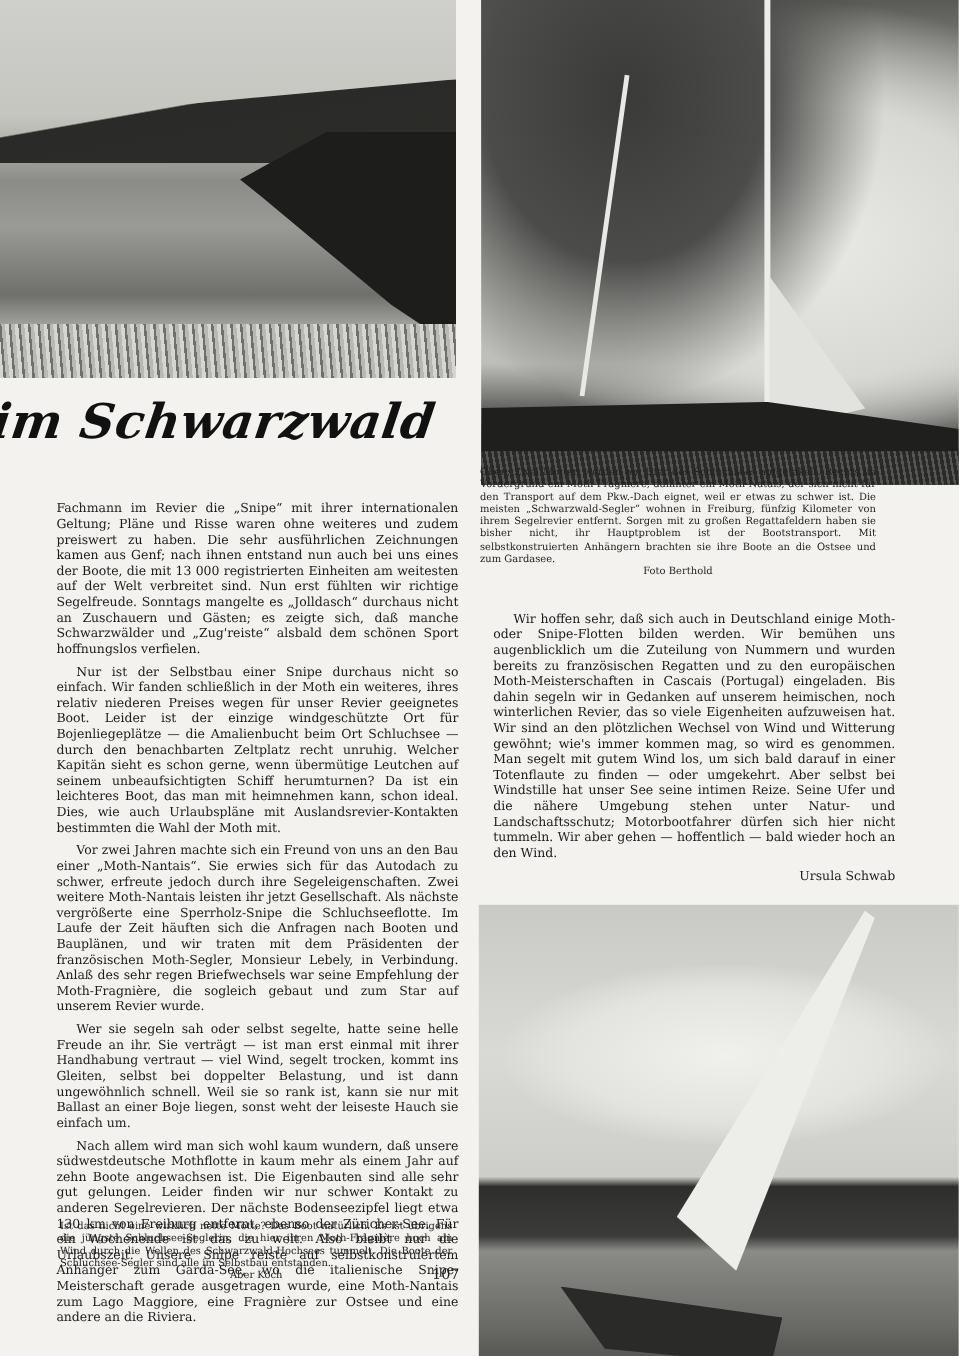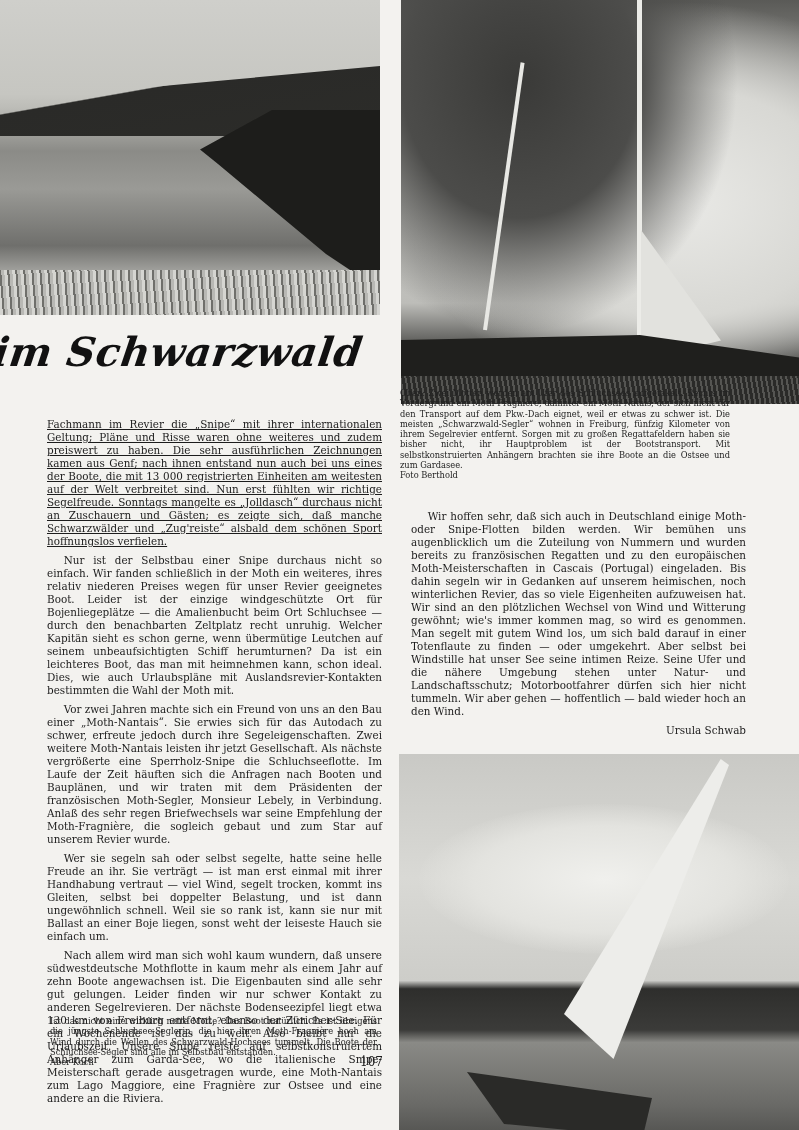--- a/index.html
+++ b/index.html
@@ -47,29 +47,29 @@
   #photo-sail .watermark { position:absolute; right:8px; bottom:8px; font-family:"DejaVu Sans","Liberation Sans",sans-serif;
     font-size:11.5px; font-weight:bold; color:#ffffff; text-shadow:0 0 2px #000, 0 0 3px #000; }
 
   
   #title { position:absolute; left:-6px; top:328px; font-family:"DejaVu Serif","Liberation Serif",serif;
     font-style:italic; font-weight:bold; font-size:40px; color:#111; letter-spacing:0.5px; transform:skewX(-8deg); }
 
   
   .col { position:absolute; font-size:10.4px; line-height:13px; text-align:justify; hyphens:manual; }
   .col p { margin:0 0 6px 0; text-indent:1.6em; }
-  .col p.first { text-indent:0;text-decoration:underline; }
+  .col p.first { text-indent:0; }
   #col-left { left:47px; top:418px; width:335px; }
   #col-right { left:400px; top:510px; width:335px;margin-left:11px; }
   .signature { text-align:right; display:block; text-indent:0; }
 
   .caption { position:absolute; font-size:8.3px; line-height:10.3px; text-align:justify; color:#222; }
   #caption-top { left:400px; top:388px; width:330px; }
   #caption-bottom { left:50px; top:1016px; width:327px; }
-  .credit { display:block; text-align:left; }
+  .credit { display:block; text-align:center; }
 
   #page-number { position:absolute; left:360px; top:1055px; font-size:12px; font-weight:normal; }
 </style>
 </head>
 <body>
 
 <div id="photo-lake" class="photo">
   <div class="hill"></div>
   <div class="shore"></div>
   <div class="grass"></div>

